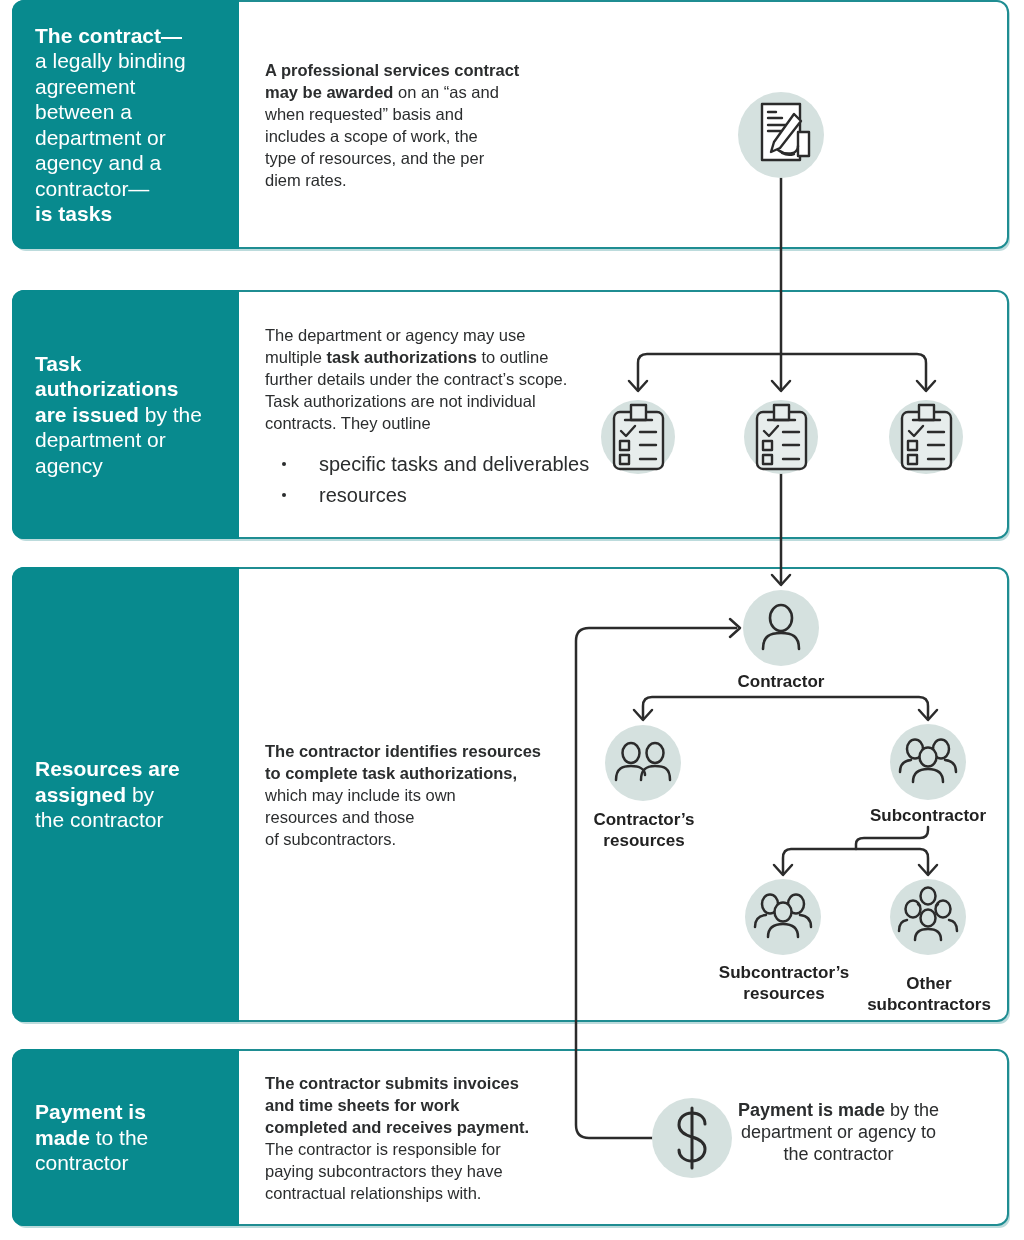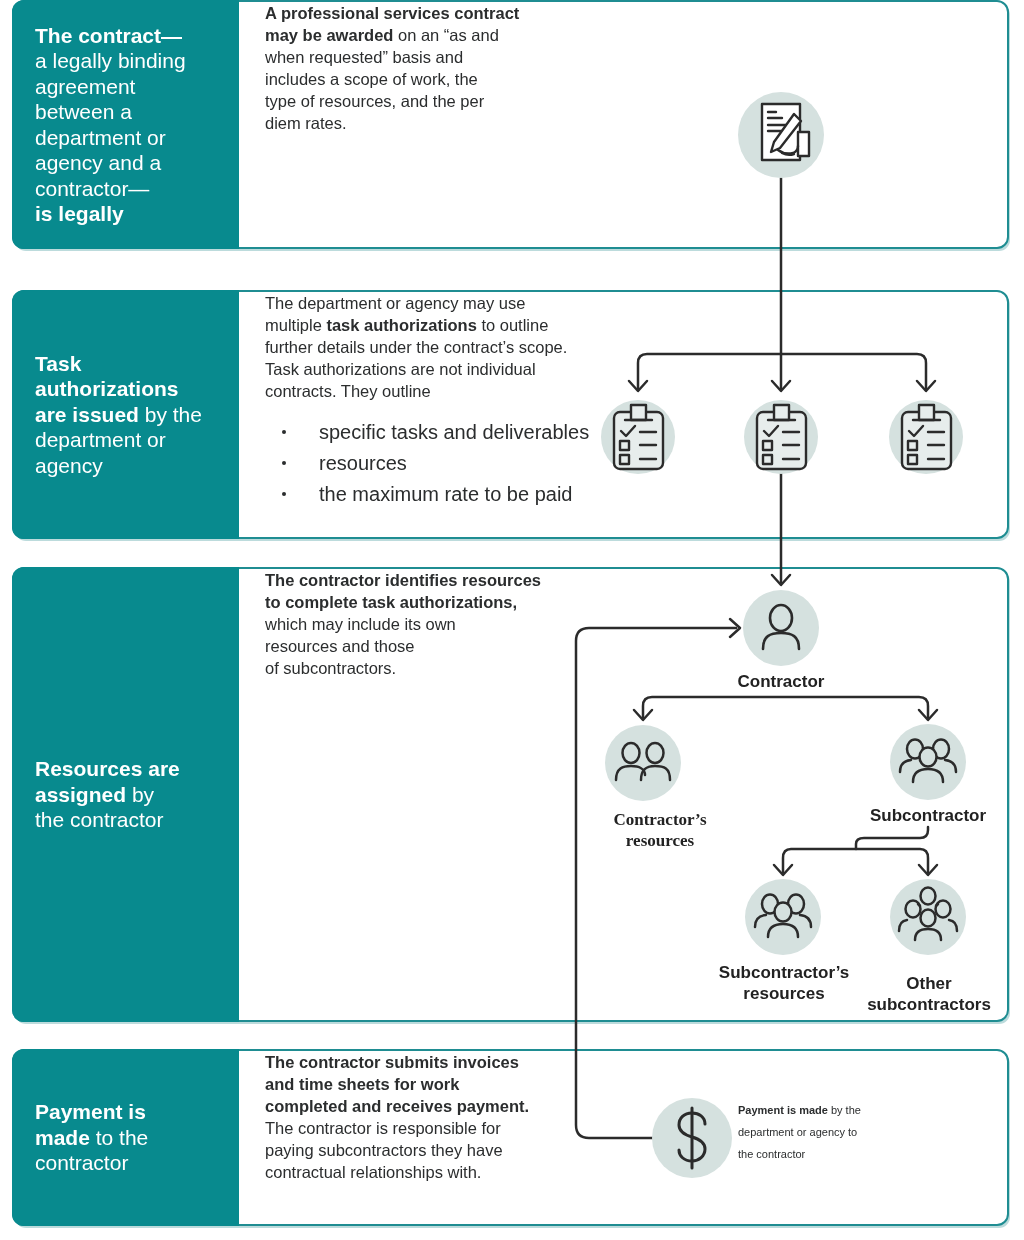--- a/index.html
+++ b/index.html
@@ -12,21 +12,21 @@
            box-shadow:2px 3px 0 -1px rgba(13,126,131,.28);}
   #s1{top:0;height:249px;}
   #s2{top:290px;height:249px;}
   #s3{top:567px;height:455px;}
   #s4{top:1049px;height:177px;}
 
   .sidebar{flex:0 0 227px;margin:-2px 0 -2px -2px;background:#088a8e;
            border-radius:12px 0 0 12px;display:flex;align-items:center;box-sizing:border-box;}
   .sidebar-text{padding:0 16px 0 23px;font-size:21px;line-height:25.5px;color:#fff;
                 white-space:pre-line;}
-  .content{flex:1;display:flex;flex-direction:column;justify-content:flex-start;
+  .content{flex:1;display:flex;flex-direction:column;justify-content:center;
            padding-left:26px;box-sizing:border-box;}
   .body-text{font-size:16.5px;line-height:22px;white-space:pre-line;}
   .b{font-weight:bold;}
 
   .bullets{list-style:none;margin:10px 0 0 0;padding:0;}
   .bullets li{display:flex;align-items:center;margin-top:9px;font-size:20px;line-height:22px;}
   .dot{flex:0 0 auto;width:4px;height:4px;border-radius:50%;background:#2b2d2e;margin-left:17px;}
   .li-label{margin-left:33px;}
 
   
@@ -40,43 +40,43 @@
   #n-contractor{left:743px;top:590px;width:76px;height:76px;}
   #n-resources{left:605px;top:725px;width:76px;height:76px;}
   #n-subcontractor{left:890px;top:724px;width:76px;height:76px;}
   #n-subresources{left:745px;top:879px;width:76px;height:76px;}
   #n-othersubs{left:890px;top:879px;width:76px;height:76px;}
   #n-dollar{left:652px;top:1098px;width:80px;height:80px;}
 
   .dlabel{position:absolute;transform:translateX(-50%);text-align:center;font-weight:bold;
           font-size:17px;line-height:21px;white-space:pre-line;color:#222;}
   #lbl-contractor{left:781px;top:671px;}
-  #lbl-resources{left:660px;top:809px;font-family:Liberation Serif, serif;}
+  #lbl-resources{left:644px;top:809px;}
   #lbl-subcontractor{left:928px;top:805px;}
   #lbl-subresources{left:784px;top:962px;}
   #lbl-othersubs{left:929px;top:973px;}
 
-  .payment-note{position:absolute;left:738px;top:1099px;font-size:11px;line-height:22px;
-                white-space:pre-line;}
+  .payment-note{position:absolute;left:738px;top:1099px;font-size:18px;line-height:22px;
+                white-space:pre-line;text-align:center;}
 </style>
 </head>
 <body>
 
 <div class="page">
 
   <div class="section" id="s1">
     <div class="sidebar">
       <div class="sidebar-text"><span class="b">The contract—
 </span><span>a legally binding
 agreement
 between a
 department or
 agency and a
 contractor—
-</span><span class="b">is legally</span></div>
+</span><span class="b">is tasks</span></div>
     </div>
     <div class="content">
       <div class="body-text"><span class="b">A professional services contract
 may be awarded</span><span> on an “as and
 when requested” basis and
 includes a scope of work, the
 type of resources, and the per
 diem rates.</span></div>
     </div>
   </div>
@@ -97,24 +97,20 @@
 contracts. They outline</span></div>
       <ul class="bullets">
         <li>
             <span class="dot"></span>
             <span class="li-label">specific tasks and deliverables</span>
           </li>
         <li>
             <span class="dot"></span>
             <span class="li-label">resources</span>
           </li>
-        <li>
-            <span class="dot"></span>
-            <span class="li-label">the maximum rate to be paid</span>
-          </li>
       </ul>
     </div>
   </div>
 
   <div class="section" id="s3">
     <div class="sidebar">
       <div class="sidebar-text"><span class="b">Resources are
 assigned</span><span> by
 the contractor</span></div>
     </div>

